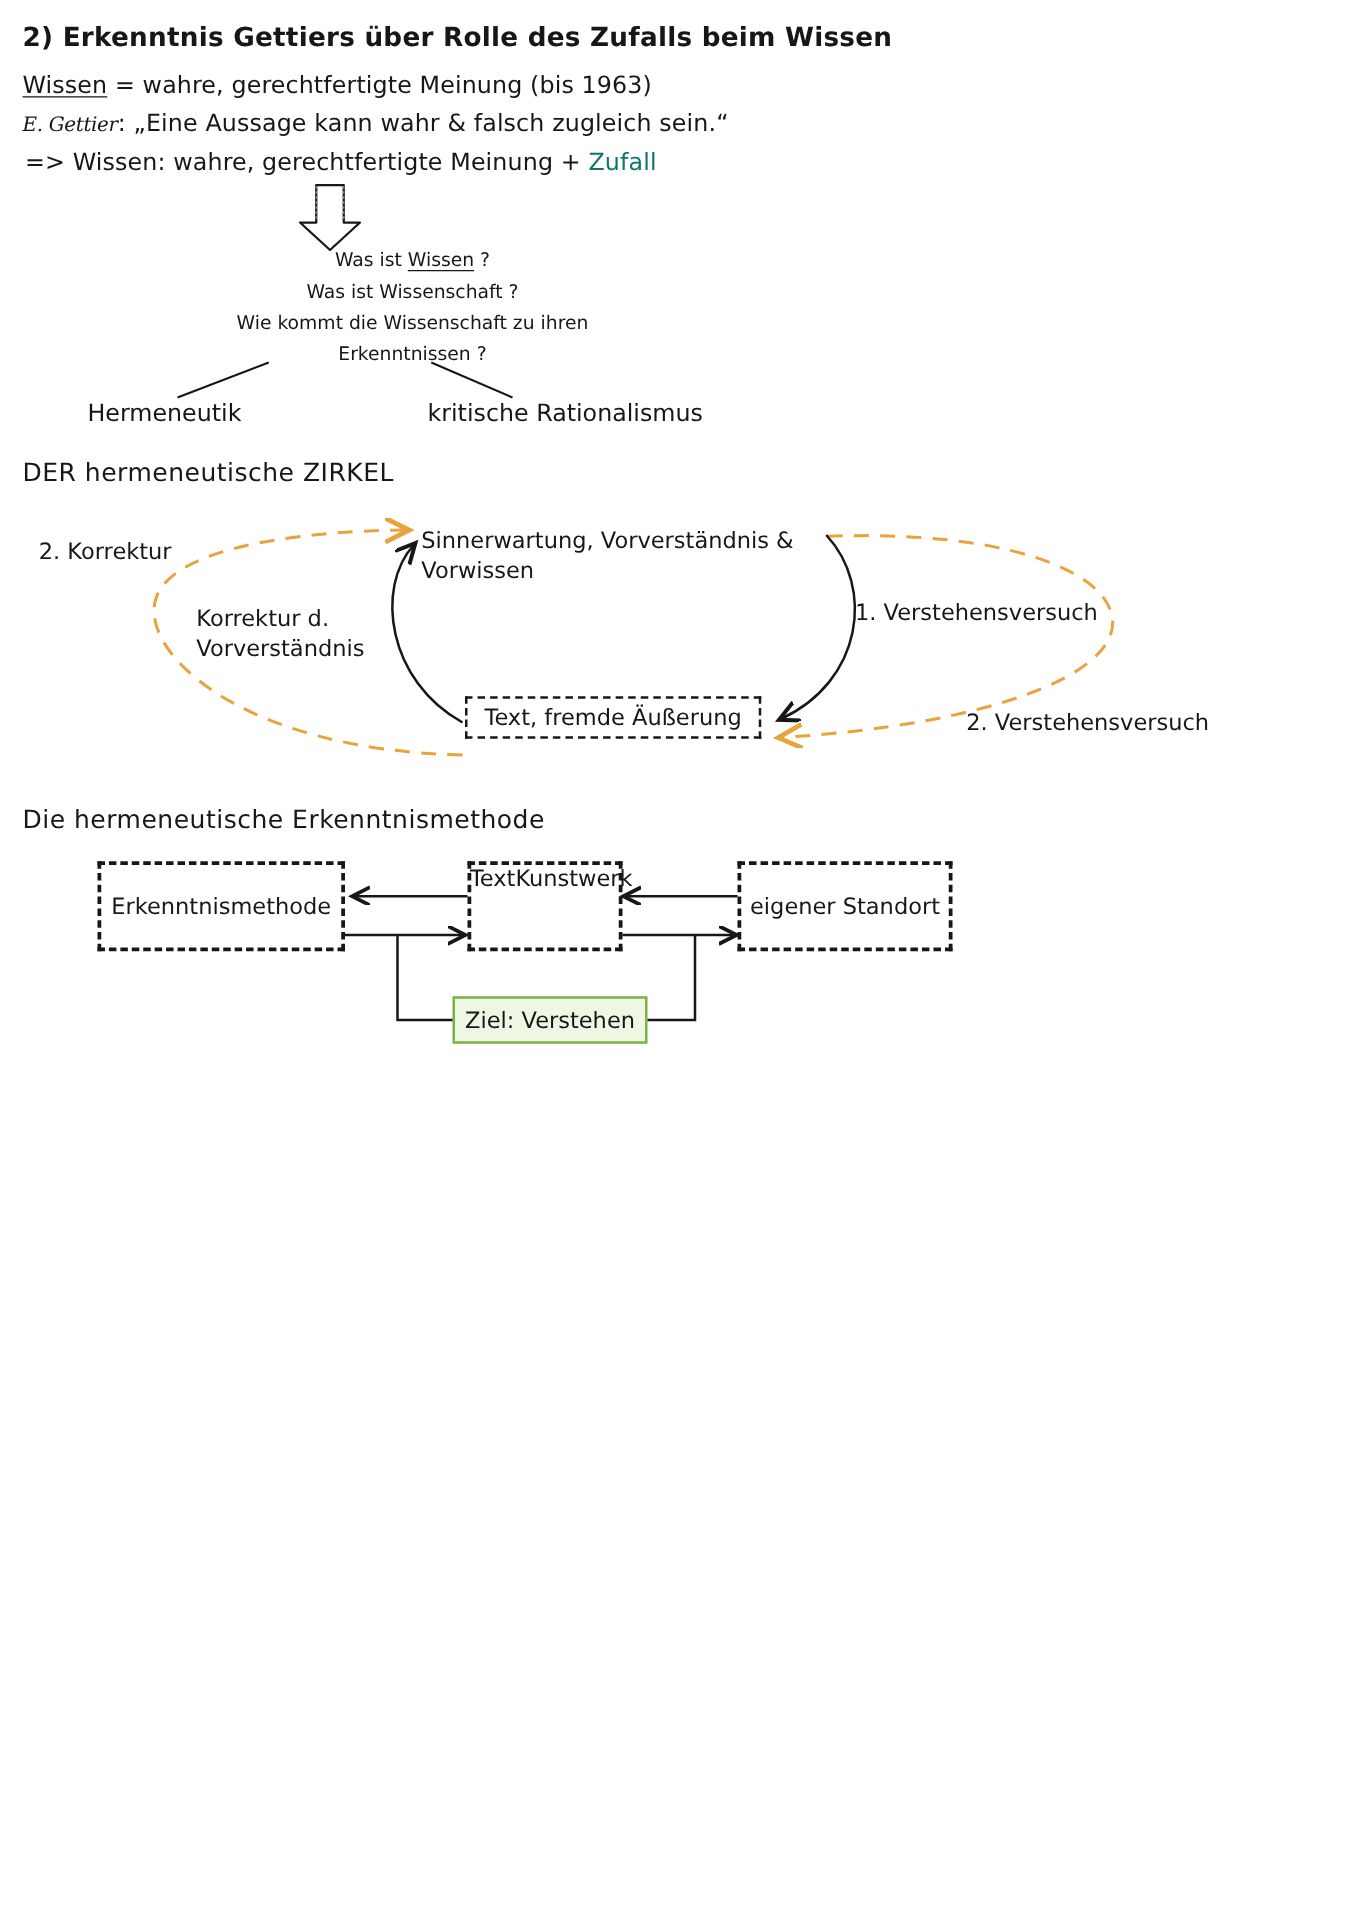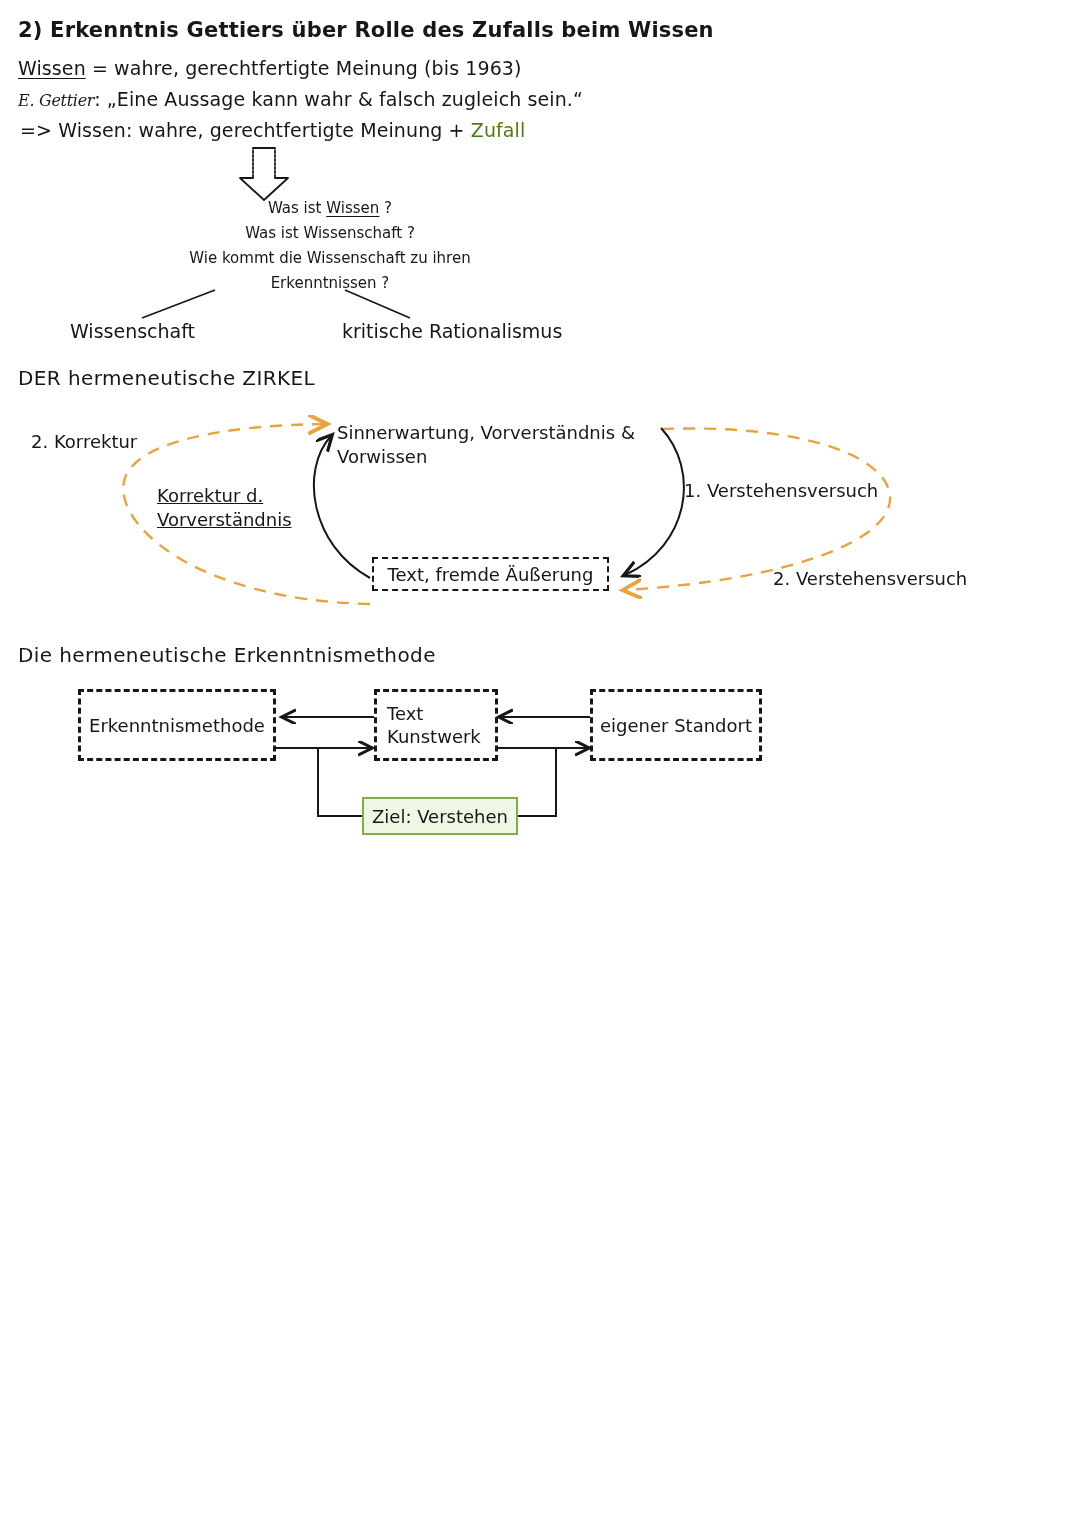--- a/index.html
+++ b/index.html
@@ -34,21 +34,21 @@
   .line {
     font-size: 19px;
     white-space: nowrap;
     letter-spacing: 0.1px;
   }
   .l1 { left: 18px; top: 57px; }
   .l2 { left: 18px; top: 88px; }
   .l3 { left: 20px; top: 119px; }
 
   .ul { text-decoration: underline; text-underline-offset: 3px; }
-  .red { color: #4d7c0f; }
+  .red { color: #0f766e; }
   .script {
     font-family: "DejaVu Serif", serif;
     font-style: italic;
     font-size: 16px;
     letter-spacing: -0.3px;
   }
 
   
   .qblock {
     left: 0; top: 196px;
@@ -72,21 +72,21 @@
     letter-spacing: 0.4px;
     white-space: nowrap;
   }
   .h-zirkel  { left: 18px; top: 366px; }
   .h-methode { left: 18px; top: 643px; }
 
   
   .circ-label { font-size: 18px; white-space: nowrap; line-height: 24px; }
   .cl-2korrektur   { left: 31px;  top: 430px; text-align: center; }
   .cl-sinn         { left: 337px; top: 421px; }
-  .cl-korrd        { left: 157px; top: 484px; text-decoration: underline; }
+  .cl-korrd        { left: 157px; top: 484px; }
   .cl-1verstehen   { left: 684px; top: 479px; }
   .cl-2verstehen   { left: 773px; top: 567px; }
 
   .textbox-dashed {
     left: 372px; top: 557px;
     width: 237px; height: 34px;
     border: 2px dashed #17171a;
     display: flex;
     align-items: center;
     justify-content: center;
@@ -107,21 +107,21 @@
   }
   .mb-entstehung {
     left: 78px; top: 689px;
     width: 198px; height: 72px;
     justify-content: center;
   }
   .mb-text {
     left: 374px; top: 689px;
     width: 124px; height: 72px;
     padding-left: 10px;
-    flex-direction: column;
+    flex-direction: row;
     align-items: flex-start;
     justify-content: center;
   }
   .mb-standort {
     left: 590px; top: 689px;
     width: 172px; height: 72px;
     justify-content: center;
   }
   .greenbox {
     left: 362px; top: 797px;
@@ -158,21 +158,21 @@
 
   <div class="abs line l3"><span>=&gt; Wissen: wahre, gerechtfertigte Meinung + </span><span class="red">Zufall</span></div>
 
   <div class="abs qblock">
     <div class="qline"><span>Was ist </span><span class="ul">Wissen</span><span> ?</span></div>
     <div class="qline">Was ist Wissenschaft ?</div>
     <div class="qline">Wie kommt die Wissenschaft zu ihren</div>
     <div class="qline">Erkenntnissen ?</div>
   </div>
 
-  <div class="abs branch-label bl-left">Wissenschaft</div>
+  <div class="abs branch-label bl-left">Hermeneutik</div>
   <div class="abs branch-label bl-right">kritische Rationalismus</div>
 
   <div class="abs heading h-zirkel">DER hermeneutische ZIRKEL</div>
   <div class="abs heading h-methode">Die hermeneutische Erkenntnismethode</div>
 
   <div class="abs circ-label cl-2korrektur">2. Korrektur</div>
 
   <div class="abs circ-label cl-sinn">
     <div>Sinnerwartung, Vorverständnis &amp;</div>
     <div>Vorwissen</div>

